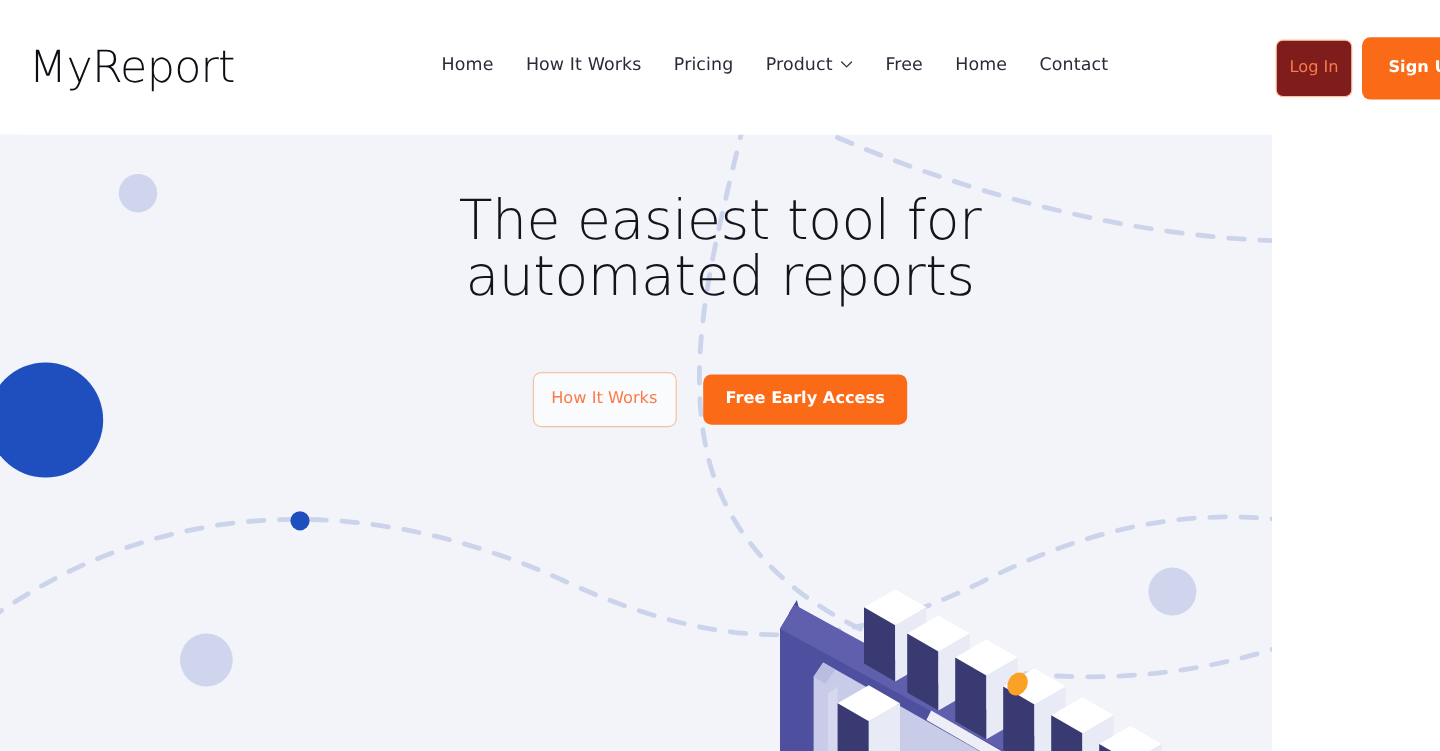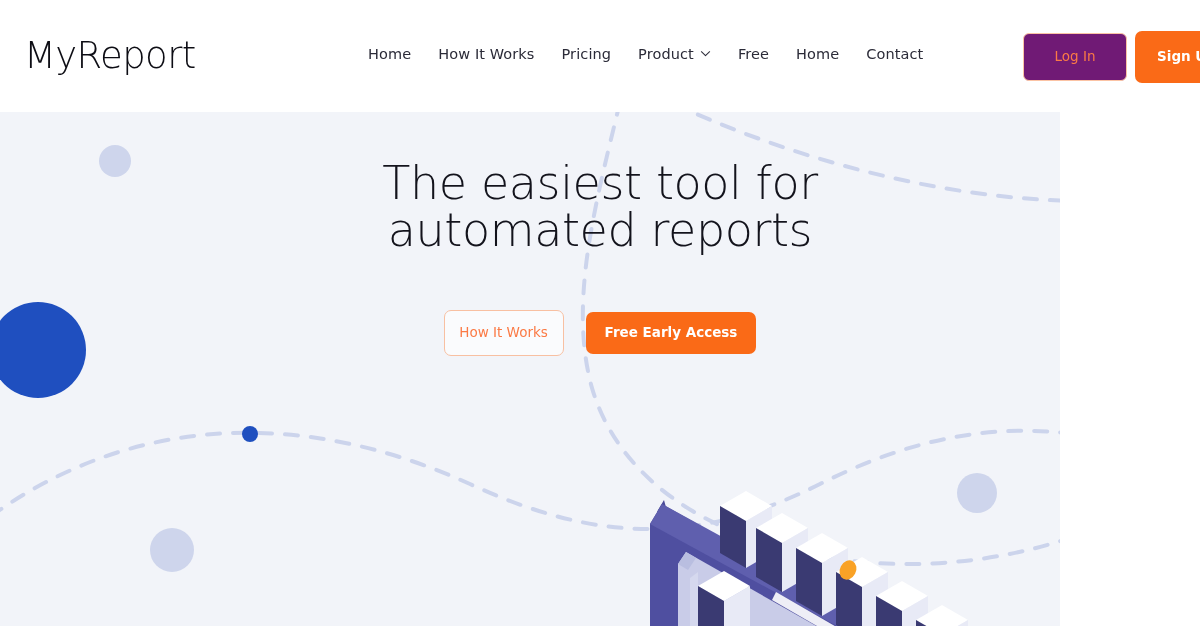--- a/index.html
+++ b/index.html
@@ -86,23 +86,23 @@
     align-items: center;
     justify-content: center;
     font-size: 13.5px;
     line-height: 1;
     border-radius: 6px;
     cursor: pointer;
     white-space: nowrap;
     font-family: "DejaVu Sans", sans-serif;
   }
   .btn-login {
-    width: 104px;
+    width: 64px;
     height: 48px;
-    background: #701a75;
+    background: #7f1d1d;
     border: 1px solid #fbc3a4;
     color: #fb7a45;
   }
   .btn-signup {
     height: 52px;
     padding: 0 22px;
     background: #fa6a17;
     border: none;
     color: #ffffff;
     font-weight: 600;

